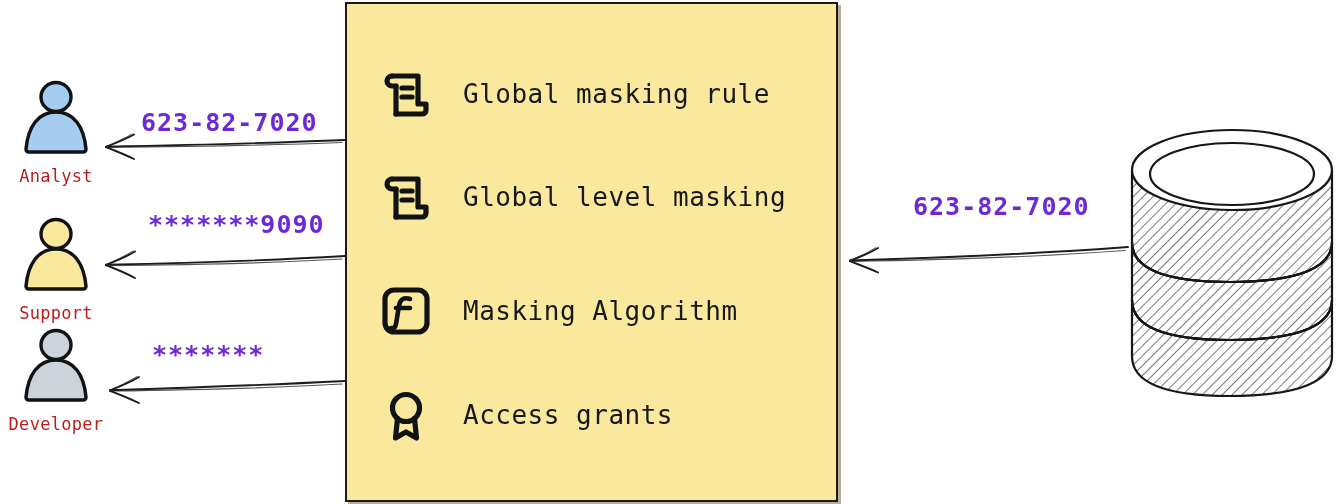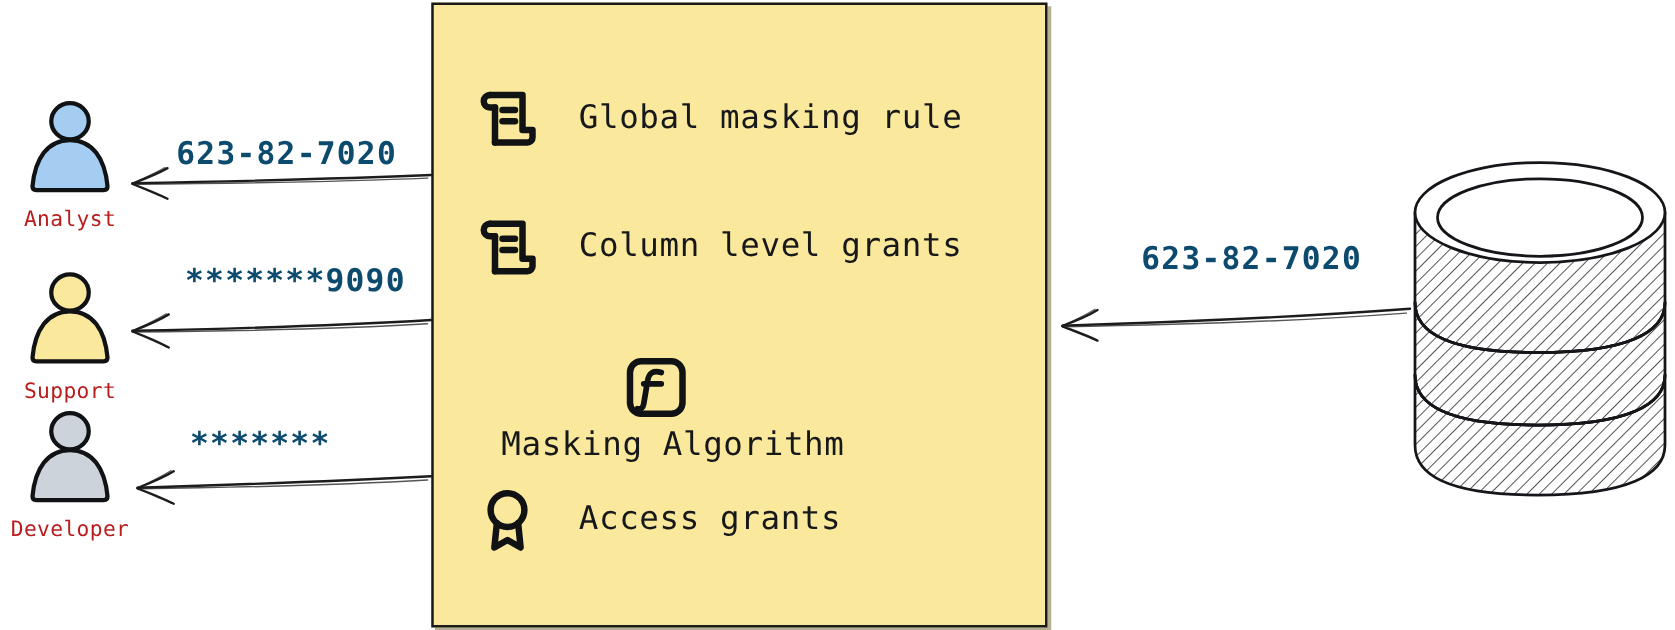--- a/index.html
+++ b/index.html
@@ -49,21 +49,21 @@
   .policy-row .row-label {
     margin-left: 26px;
     font-family: "DejaVu Sans Mono", "Liberation Mono", monospace;
     font-size: 26px;
     letter-spacing: 0.5px;
     color: #17181a;
     white-space: nowrap;
   }
   #row-0 { top: 58px; }
   #row-1 { top: 161px; }
-  #row-2 { top: 275px; flex-direction: column; }
+  #row-2 { top: 275px; }
   #row-3 { top: 379px; justify-content: center; }
 
   
   .actor {
     position: absolute;
     width: 108px;
     text-align: center;
   }
   .actor .actor-figure {
     width: 80px;
@@ -81,21 +81,21 @@
   #actor-analyst   { left: 2px;  top: 79px; }
   #actor-support   { left: 2px;  top: 216px; }
   #actor-developer { left: 2px;  top: 327px; }
 
   
   .flow-label {
     position: absolute;
     font-family: "DejaVu Sans Mono", "Liberation Mono", monospace;
     font-size: 25px;
     font-weight: 700;
-    color: #0c4a6e;
+    color: #6d28d9;
     letter-spacing: 1px;
     white-space: nowrap;
   }
   #label-analyst   { left: 141px; top: 108px; }
   #label-support   { left: 148px; top: 210px; }
   #label-developer { left: 152px; top: 340px; }
   #label-source    { left: 913px; top: 192px; }
 
   
   .arrow-svg {
@@ -143,21 +143,21 @@
         <svg width="56" height="56" viewBox="0 0 56 56">
           <g fill="none" stroke="#111214" stroke-width="5.2" stroke-linecap="round" stroke-linejoin="round">
             <path d="M14 10 h26 a0 0 0 0 1 0 0 v28 h8 v6 a4 4 0 0 1 -4 4 H18"></path>
             <path d="M14 10 a5 5 0 0 0 0 10 h4"></path>
             <path d="M18 20 v28 a0 0 0 0 1 0 0"></path>
             <path d="M24 22 h10"></path>
             <path d="M24 31 h10"></path>
           </g>
         </svg>
       </span>
-      <span class="row-label">Column level grants</span>
+      <span class="row-label">Global level masking</span>
     </div>
 
     <div class="policy-row" id="row-2">
       <span class="row-icon">
         <svg width="56" height="56" viewBox="0 0 56 56">
           <rect x="7" y="7" width="42" height="42" rx="9" ry="9" fill="none" stroke="#111214" stroke-width="5.2"></rect>
           <path d="M32 16 c-6 -2 -10 0 -11 7 l-3 18 c-0.6 3.6 -2.4 4.6 -5 4" fill="none" stroke="#111214" stroke-width="4.6" stroke-linecap="round"></path>
           <path d="M18 25 h14" fill="none" stroke="#111214" stroke-width="4.6" stroke-linecap="round"></path>
         </svg>
       </span>

